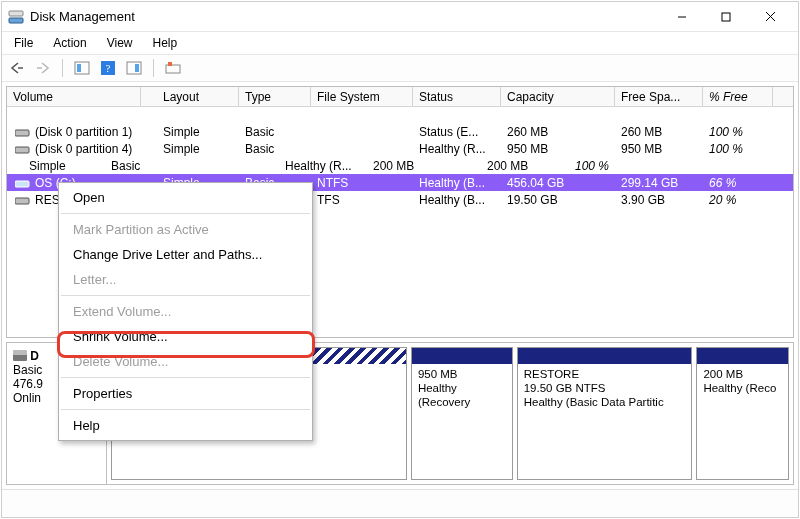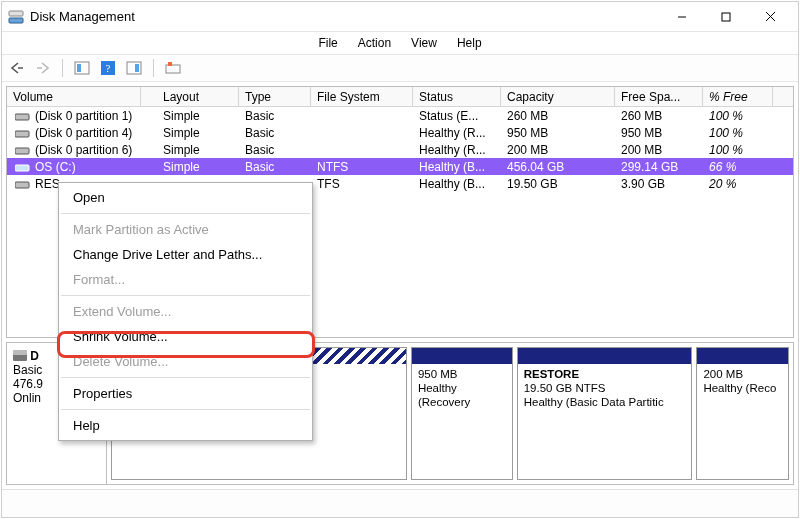--- a/index.html
+++ b/index.html
@@ -43,21 +43,20 @@
   .winbtn {
     width: 44px; height: 28px;
     display: flex; align-items: center; justify-content: center;
     font-size: 11px;
   }
   .menubar {
     height: 22px;
     display: flex;
     align-items: center;
     padding: 0 2px;
-    justify-content: center;
   }
   .menubar .mi { padding: 2px 10px; }
   .toolbar {
     height: 28px;
     border-top: 1px solid #e6e6e6;
     border-bottom: 1px solid #e6e6e6;
     display: flex;
     align-items: center;
     padding: 0 4px;
     gap: 4px;
@@ -80,20 +79,21 @@
     padding: 0;
     overflow: hidden;
   }
   .table-area {
     border: 1px solid #bdbdbd;
     margin: 4px;
     height: 252px;
     display: flex;
     flex-direction: column;
     overflow: hidden;
+    gap: 16px;
   }
   .thead {
     display: flex;
     height: 20px;
     background: #f9f9f9;
     border-bottom: 1px solid #d5d5d5;
     font-size: 12px;
   }
   .th {
     border-right: 1px solid #d5d5d5;
@@ -169,21 +169,21 @@
   .part-head.hatch {
     background: repeating-linear-gradient(135deg,#1a237e 0 4px,#fff 4px 8px);
   }
   .part-body {
     flex: 1;
     padding: 3px 6px;
     font-size: 11.5px;
     line-height: 14px;
     overflow: hidden;
   }
-  .part-body .pname { font-weight: 700; display:block; }
+  .part-body .pname { font-weight: 400; display:block; }
 
   
   .ctxmenu {
     position: absolute;
     left: 58px;
     top: 182px;
     width: 255px;
     background: #fff;
     border: 1px solid #b0b0b0;
     box-shadow: 2px 3px 5px rgba(0,0,0,0.25);
@@ -346,28 +346,20 @@
             </div>
             <div class="td c1">Simple</div>
             <div class="td c2">Basic</div>
             <div class="td c3"></div>
             <div class="td c4">Healthy (R...</div>
             <div class="td c5">950 MB</div>
             <div class="td c6">950 MB</div>
             <div class="td c7">100 %</div>
           </div>
           <div class="tr">
-            <div class="td c0">
-              <span class="vol-icon">
-                <svg width="16" height="10">
-                  <rect x="0" y="3" width="14" height="6" rx="1" fill="#bfbfbf" stroke="#555"></rect>
-                </svg>
-              </span>
-              <span>(Disk 0 partition 6)</span>
-            </div>
             <div class="td c1">Simple</div>
             <div class="td c2">Basic</div>
             <div class="td c3"></div>
             <div class="td c4">Healthy (R...</div>
             <div class="td c5">200 MB</div>
             <div class="td c6">200 MB</div>
             <div class="td c7">100 %</div>
           </div>
           <div class="tr selected">
             <div class="td c0">
@@ -444,21 +436,21 @@
     </div>
   </div>
 
 </div>
 
 <div class="ctxmenu" id="ctxmenu">
     <div class="ctxitem">Open</div>
     <div class="ctxsep"></div>
     <div class="ctxitem disabled">Mark Partition as Active</div>
     <div class="ctxitem">Change Drive Letter and Paths...</div>
-    <div class="ctxitem disabled">Format...</div>
+    <div class="ctxitem disabled">Letter...</div>
     <div class="ctxsep"></div>
     <div class="ctxitem disabled">Extend Volume...</div>
     <div class="ctxitem">Shrink Volume...</div>
     <div class="ctxitem disabled">Delete Volume...</div>
     <div class="ctxsep"></div>
     <div class="ctxitem">Properties</div>
     <div class="ctxsep"></div>
     <div class="ctxitem">Help</div>
   </div>
 <div class="highlight-box"></div>

